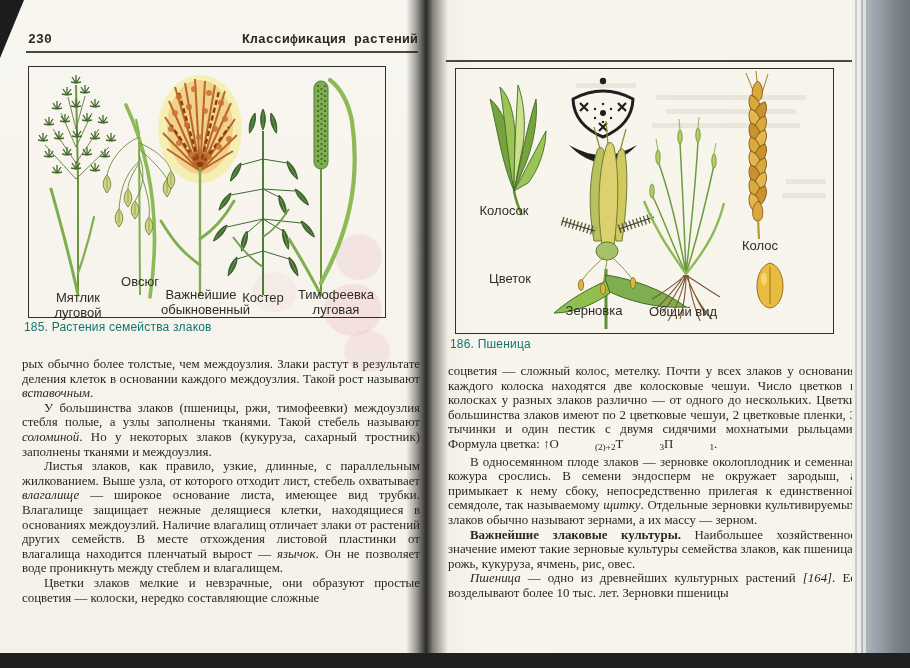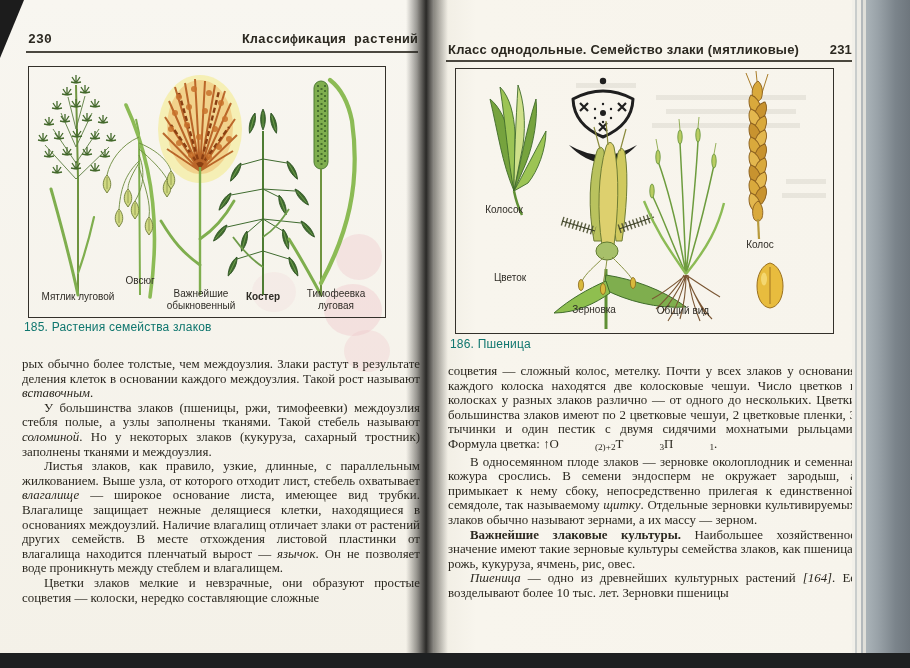--- a/index.html
+++ b/index.html
@@ -15,21 +15,21 @@
        font-weight:700;font-size:13px;color:var(--ink);letter-spacing:.2px;}
   .hdr-left{left:28px;top:32px;width:390px;font-family:Liberation Mono, monospace;}
   .hdr-right{left:448px;top:42px;width:404px;}
   .rule{position:absolute;height:2px;background:var(--ink);opacity:.85;}
   .rule-left{left:26px;top:51px;width:392px;}
   .rule-right{left:446px;top:60px;width:408px;}
   .figbox{position:absolute;border:1.6px solid #33302a;background:transparent;}
   .figbox-left{left:28px;top:66px;width:356px;height:250px;}
   .figbox-right{left:455px;top:68px;width:377px;height:264px;}
   .figbox svg{position:absolute;left:0;top:0;}
-  .fl{position:absolute;font-size:10px;line-height:1.15;text-align:center;color:#2f2c26;}
+  .fl{position:absolute;font-size:13px;line-height:1.15;text-align:center;color:#2f2c26;}
   .caption{position:absolute;font-size:12px;color:#0f766e;letter-spacing:.2px;}
   .caption-left{left:24px;top:320px;}
   .caption-right{left:450px;top:337px;}
   .body{position:absolute;font-family:"Liberation Serif","DejaVu Serif",serif;
         font-size:12.9px;line-height:14.6px;color:var(--ink);text-align:justify;}
   .body-left{left:22px;top:357px;width:398px;}
   .body-right{left:448px;top:364px;width:408px;}
   .body p{margin:0;text-indent:22px;}
   .body p.cont{text-indent:0;}
   .it{font-style:italic}.bd{font-weight:700}
@@ -172,37 +172,33 @@
         <rect x="285" y="14" width="14" height="88" rx="7" fill="#7fae4e" stroke="#4e7c33"></rect>
         <path d="M289 18 L289 98 M292.5 21 L292.5 98 M296 18 L296 98" stroke="#476f2e" stroke-width="2" stroke-dasharray="2 3" fill="none"></path>
         <path d="M292 228 L292 102" stroke="#6f9440" stroke-width="2" fill="none"></path>
         <path d="M292 216 C318 168 332 118 323 54 C319 34 310 20 301 13" stroke="#8cbb55" stroke-width="4.2" fill="none" stroke-linecap="round"></path>
         <path d="M292 228 C278 202 270 188 260 172" stroke="#7fae4e" stroke-width="3" fill="none" stroke-linecap="round"></path>
       </g>
     </svg>
     <span class="fl" style="left:9px;top:224px;width:80px;">Мятлик луговой</span>
     <span class="fl" style="left:81px;top:208px;width:60px;">Овсюг</span>
     <span class="fl" style="left:132px;top:221px;width:80px;">Важнейшие обыкновенный</span>
-    <span class="fl" style="left:204px;top:224px;width:60px;font-weight:bold;">Костер</span>
+    <span class="fl" style="left:204px;top:224px;width:60px;">Костер</span>
     <span class="fl" style="left:267px;top:221px;width:80px;">Тимофеевка луговая</span>
   </div>
   <div class="caption caption-left">185. Растения семейства злаков</div>
 
   <div class="body body-left">
     <p class="cont"><span>рых обычно более толстые, чем междоузлия. Злаки растут в результате деления клеток в основании каждого междоузлия. Такой рост называют </span><span class="it">вставочным</span><span>.</span></p>
     <p><span>У большинства злаков (пшеницы, ржи, тимофеевки) междоузлия стебля полые, а узлы заполнены тканями. Такой стебель называют </span><span class="it">соломиной</span><span>. Но у некоторых злаков (кукуруза, сахарный тростник) заполнены тканями и междоузлия.</span></p>
     <p><span>Листья злаков, как правило, узкие, длинные, с параллельным жилкованием. Выше узла, от которого отходит лист, стебель охватывает </span><span class="it">влагалище</span><span> — широкое основание листа, имеющее вид трубки. Влагалище защищает нежные делящиеся клетки, находящиеся в основаниях междоузлий. Наличие влагалищ отличает злаки от растений других семейств. В месте отхождения листовой пластинки от влагалища находится пленчатый вырост — </span><span class="it">язычок</span><span>. Он не позволяет воде проникнуть между стеблем и влагалищем.</span></p>
     <p><span>Цветки злаков мелкие и невзрачные, они образуют простые соцветия — колоски, нередко составляющие сложные</span></p>
   </div>
 
   <div class="page page-right"></div>
-  <div class="hdr hdr-right">
-    <span>Класс однодольные. Семейство злаки (мятликовые)</span>
-    <span>231</span>
-  </div>
   <div class="rule rule-right"></div>
 
   <div class="figbox figbox-right">
     <svg width="377" height="264" viewBox="0 0 377 264">
       <g opacity="0.10" fill="#6a6a58">
         <rect x="200" y="26" width="150" height="5"></rect>
           <rect x="210" y="40" width="130" height="5"></rect>
         <rect x="196" y="54" width="148" height="5"></rect>
           <rect x="330" y="110" width="40" height="5"></rect>
         <rect x="326" y="124" width="44" height="5"></rect>

